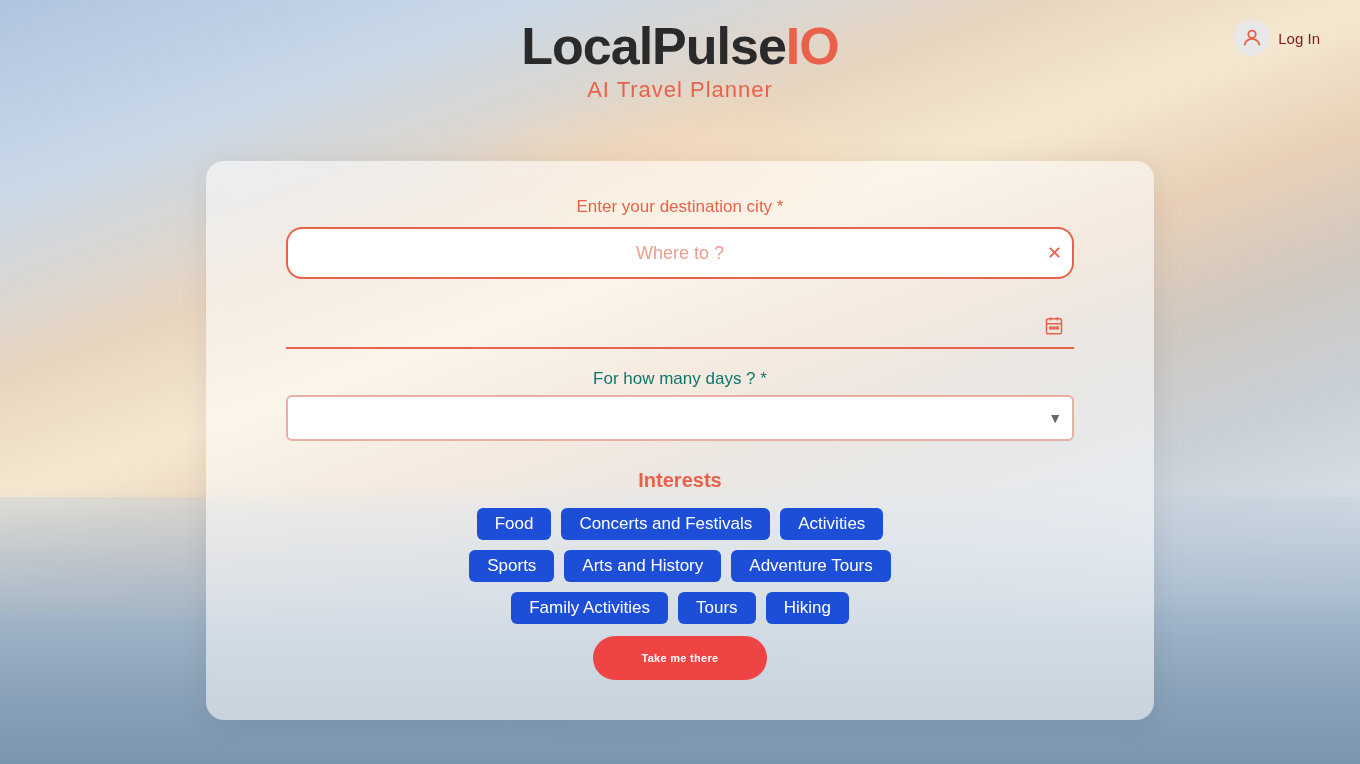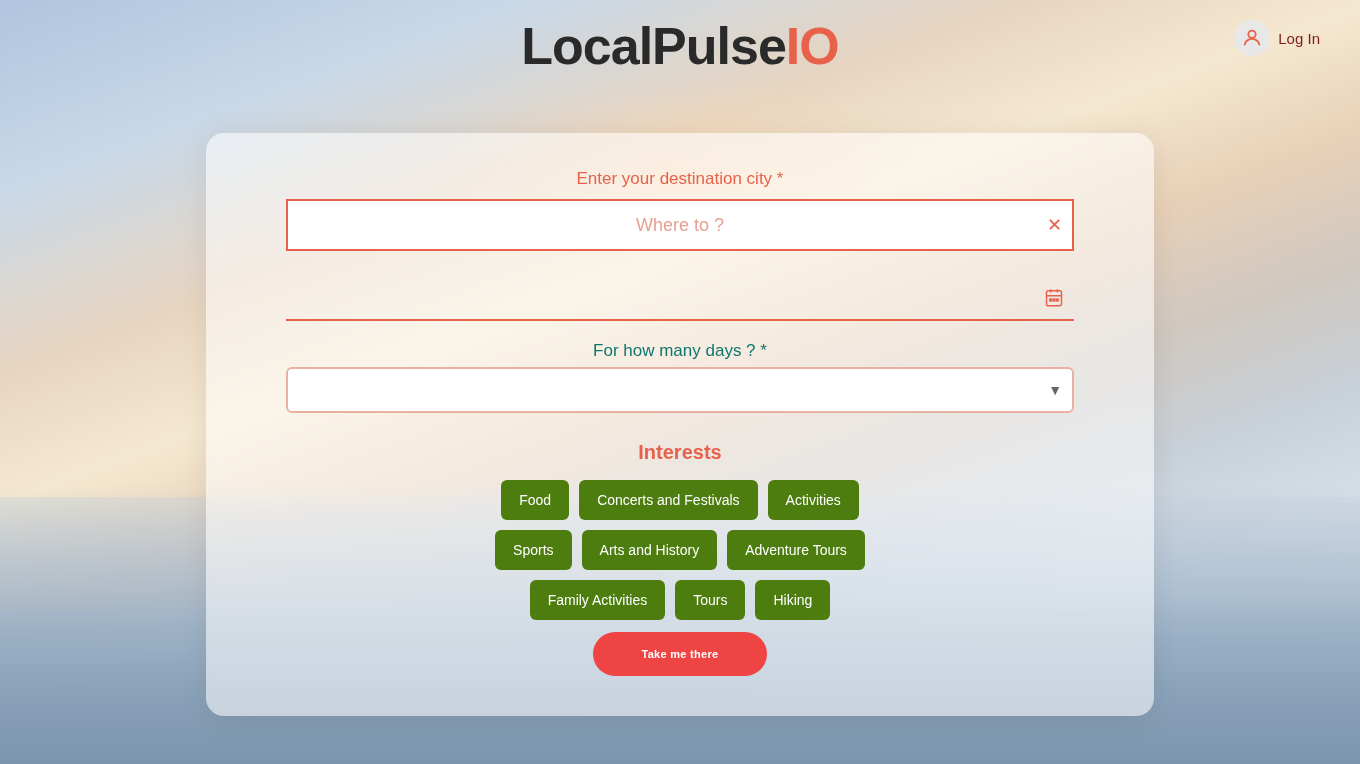--- a/index.html
+++ b/index.html
@@ -195,21 +195,21 @@
     .destination-input-wrapper {
       position: relative;
       width: 100%;
       margin-bottom: 28px;
     }
 
     .destination-input {
       width: 100%;
       height: 52px;
       border: 2px solid #e8614a;
-      border-radius: 0;
+      border-radius: 16px;
       background: white;
       font-size: 18px;
       color: #e8614a;
       text-align: center;
       padding: 0 40px;
       outline: none;
     }
 
     .destination-input::placeholder {
       color: #e8a090;
@@ -317,26 +317,26 @@
       align-items: center;
     }
 
     .interests-row {
       display: flex;
       gap: 10px;
       justify-content: center;
     }
 
     .interest-tag {
-      background: #4d7c0f;
+      background: #1d4ed8;
       color: white;
       border: none;
       border-radius: 6px;
-      padding: 12px 18px;
-      font-size: 14px;
+      padding: 6px 18px;
+      font-size: 17px;
       font-weight: 500;
       cursor: pointer;
       white-space: nowrap;
     }
 
     
     .submit-btn {
       background: #ef4444;
       color: white;
       border: none;
@@ -355,20 +355,21 @@
 <div class="sky-glow"></div>
 <div class="ocean-layer"></div>
 
 <div class="page-wrapper">
 
   <div class="header">
     <div class="logo-area">
       <div class="logo-title">
         <span class="logo-dark">LocalPulse</span><span class="logo-red">IO</span>
       </div>
+      <div class="logo-subtitle">AI Travel Planner</div>
     </div>
     <button class="login-btn">
       <div class="avatar-icon">
         <svg width="22" height="22" viewBox="0 0 24 24" fill="none" stroke="#e8614a" stroke-width="2">
           <circle cx="12" cy="8" r="4"></circle>
           <path d="M4 20c0-4 3.6-7 8-7s8 3 8 7"></path>
         </svg>
       </div>
       <span>Log In</span>
     </button>

